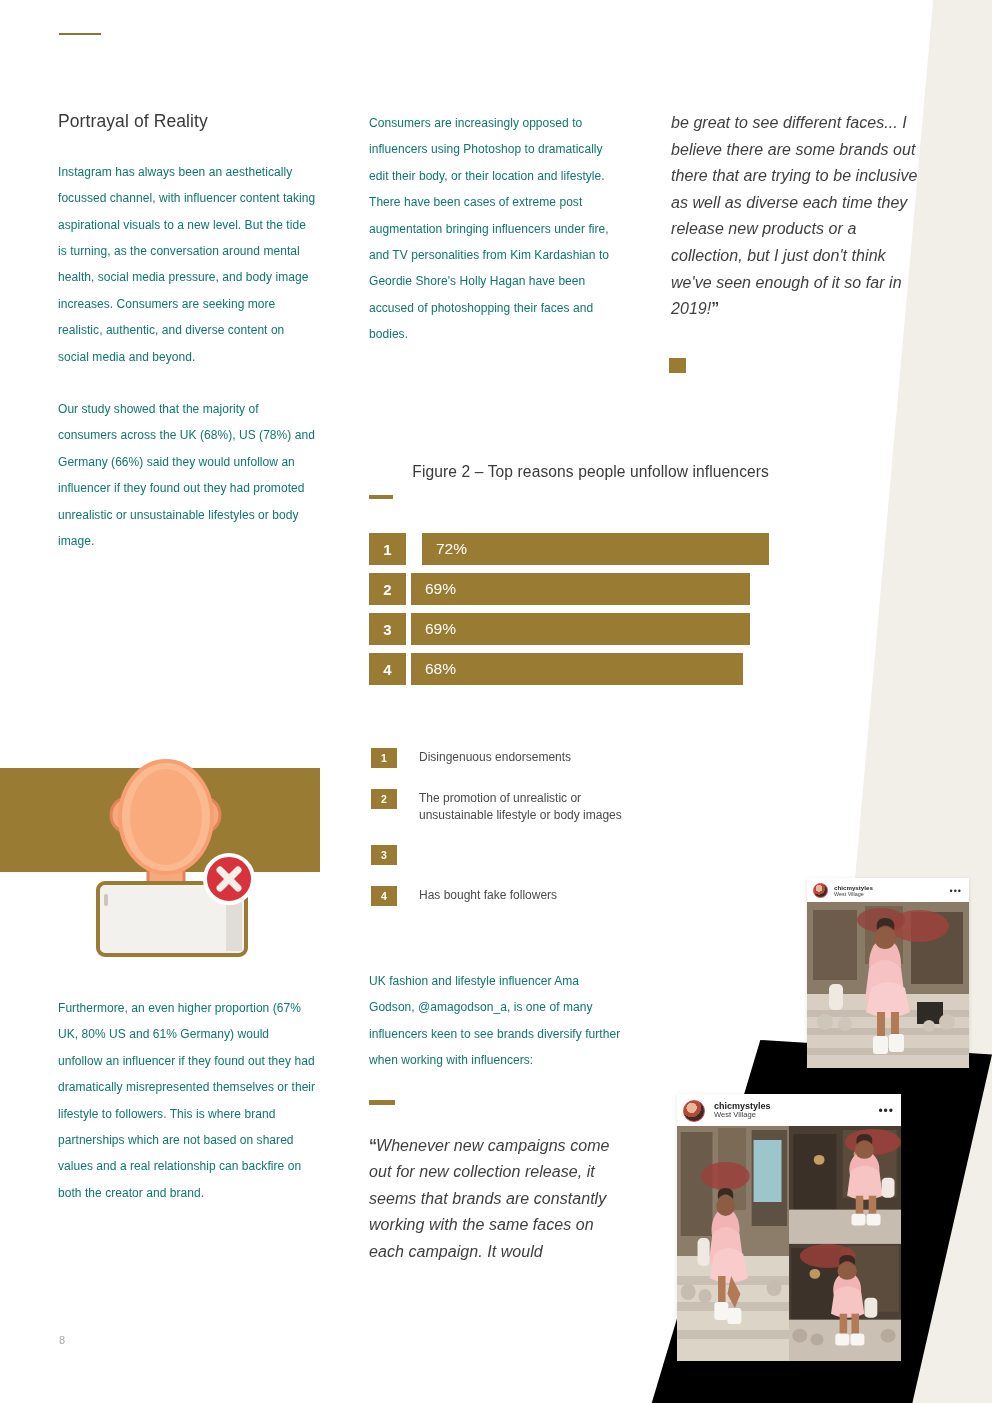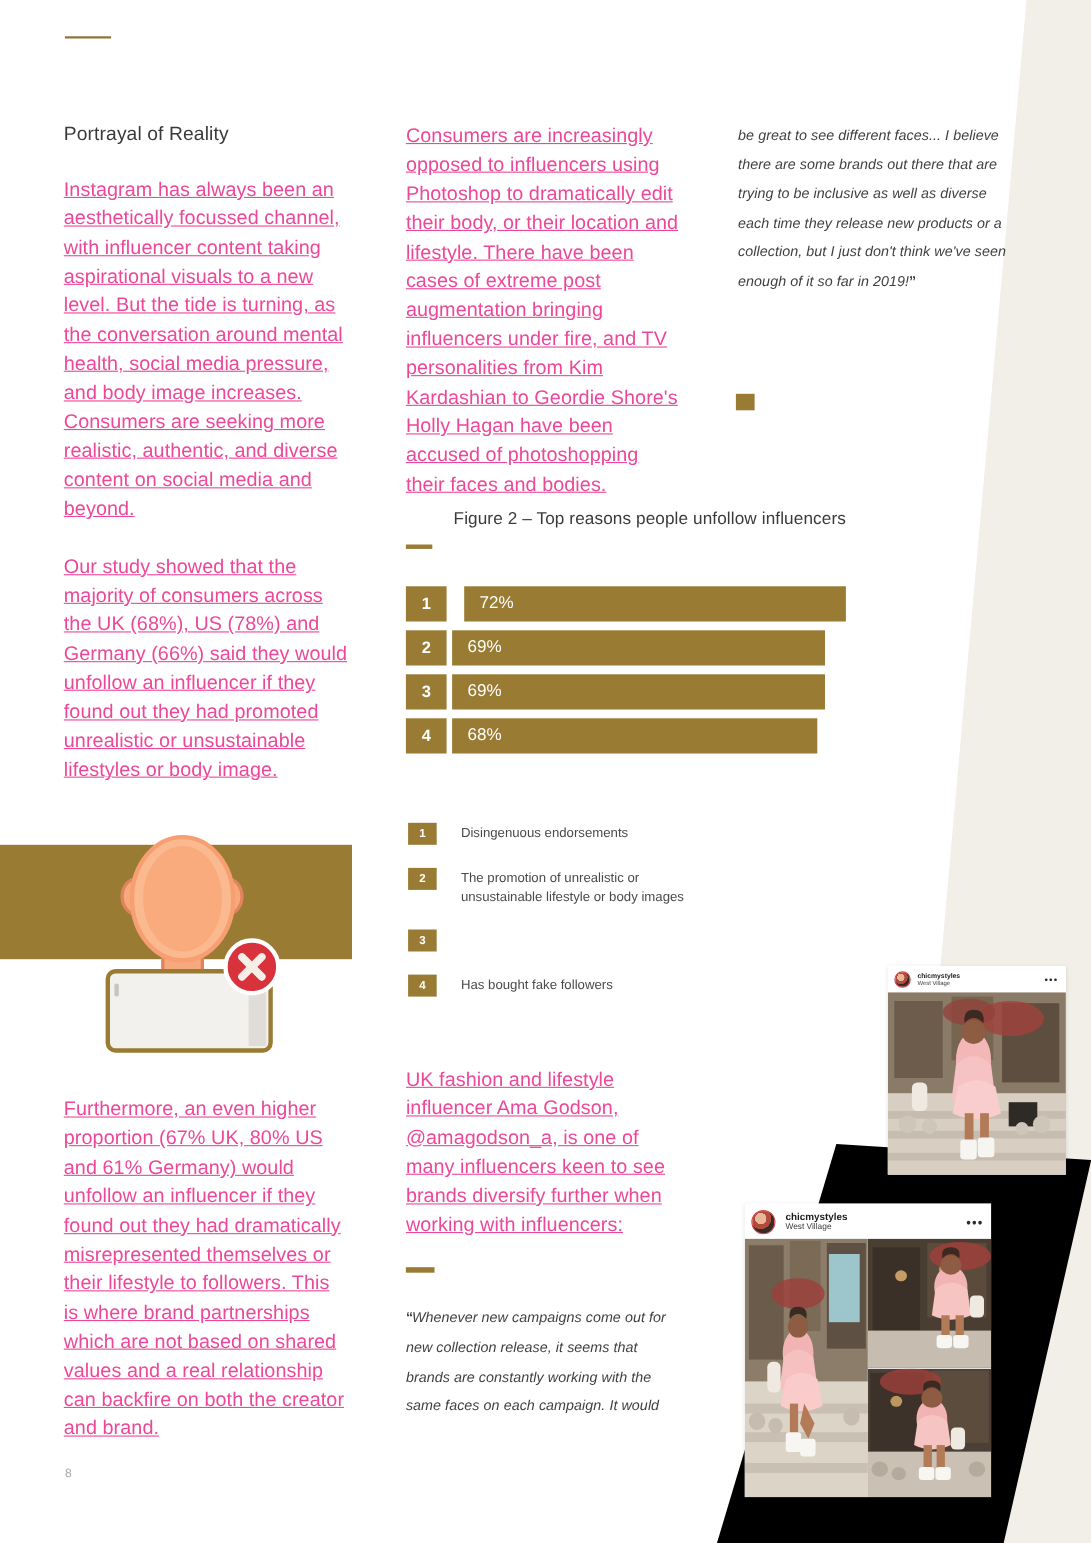--- a/index.html
+++ b/index.html
@@ -33,26 +33,26 @@
   .col{position:absolute;z-index:6;}
   .col1{left:58px;top:110px;width:258px;}
   .col2{left:369px;top:110px;width:250px;}
   .col3{left:671px;top:110px;width:250px;}
 
   h2.section-title{
     font-size:17.5px;font-weight:400;color:#3a3a3a;letter-spacing:.1px;
     margin:0 0 26px 0;line-height:1.3;
   }
   p.body{
-    font-size:18px;line-height:26.4px;color:#ec4899;
-    margin:0 0 26px 0;font-weight:400;letter-spacing:.05px;text-decoration:underline;
+    font-size:12px;line-height:26.4px;color:#0f766e;
+    margin:0 0 26px 0;font-weight:400;letter-spacing:.05px;
   }
   p.body:last-child{margin-bottom:0;}
   p.quote{
-    font-size:13px;line-height:26.6px;color:#3f3f3f;
+    font-size:16px;line-height:26.6px;color:#3f3f3f;
     font-style:italic;margin:0;letter-spacing:.05px;
   }
   .qmark{font-style:normal;font-weight:700;letter-spacing:-1px;}
 
   
   .fig-wrap{position:absolute;left:369px;top:461px;width:400px;z-index:6;}
   .fig-title{
     font-size:15.6px;line-height:22px;color:#3a3a3a;font-weight:400;
     margin:0 0 12px 0;letter-spacing:.1px;text-align:right;
   }

